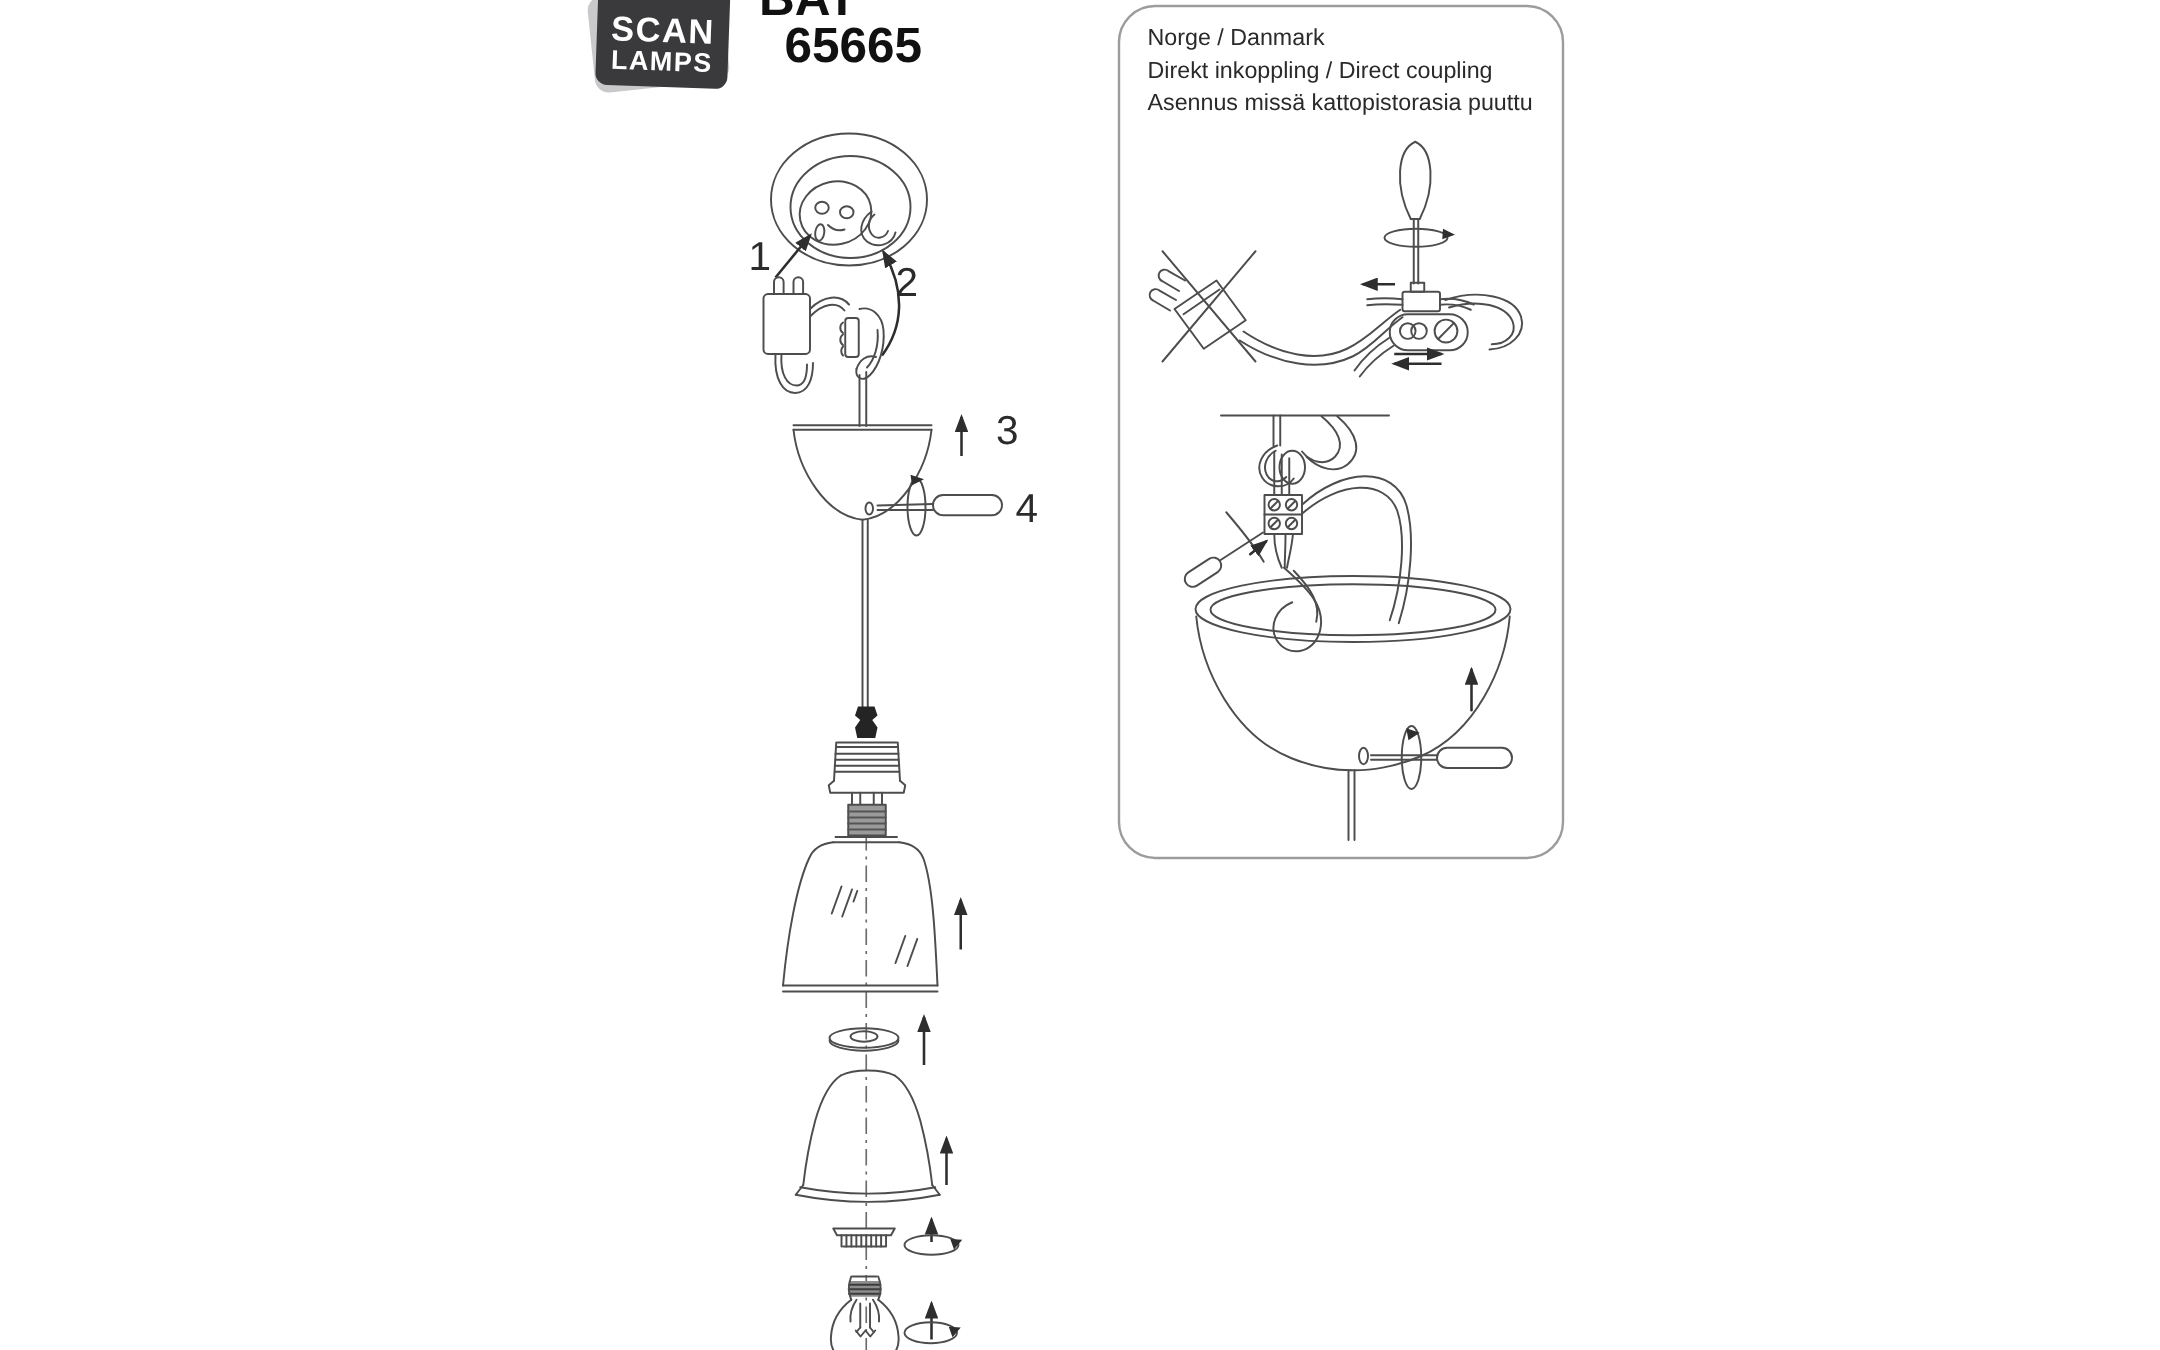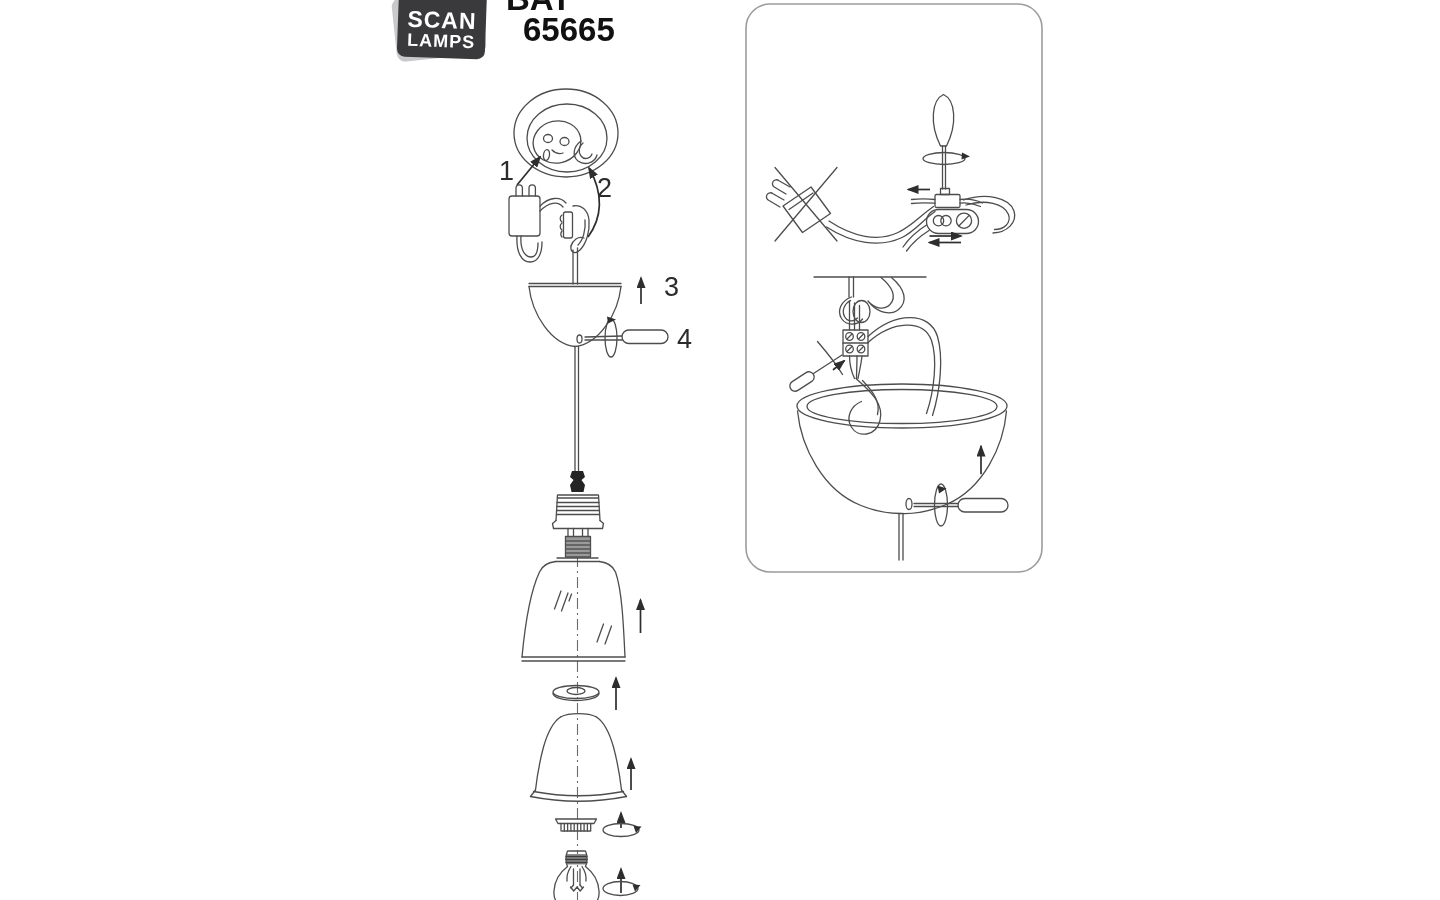--- a/index.html
+++ b/index.html
@@ -293,15 +293,18 @@
       <path d="M 899 513.5 V 560 M 903 513.5 V 560"></path>
     </g>
   </svg>
 
   <div class="step-label step-1">1</div>
   <div class="step-label step-2">2</div>
   <div class="step-label step-3">3</div>
   <div class="step-label step-4">4</div>
 
   <div class="panel-text">
+    <div>Norge / Danmark</div>
+    <div>Direkt inkoppling / Direct coupling</div>
+    <div>Asennus missä kattopistorasia puuttu</div>
   </div>
 
 </div>
 
 </body></html>

